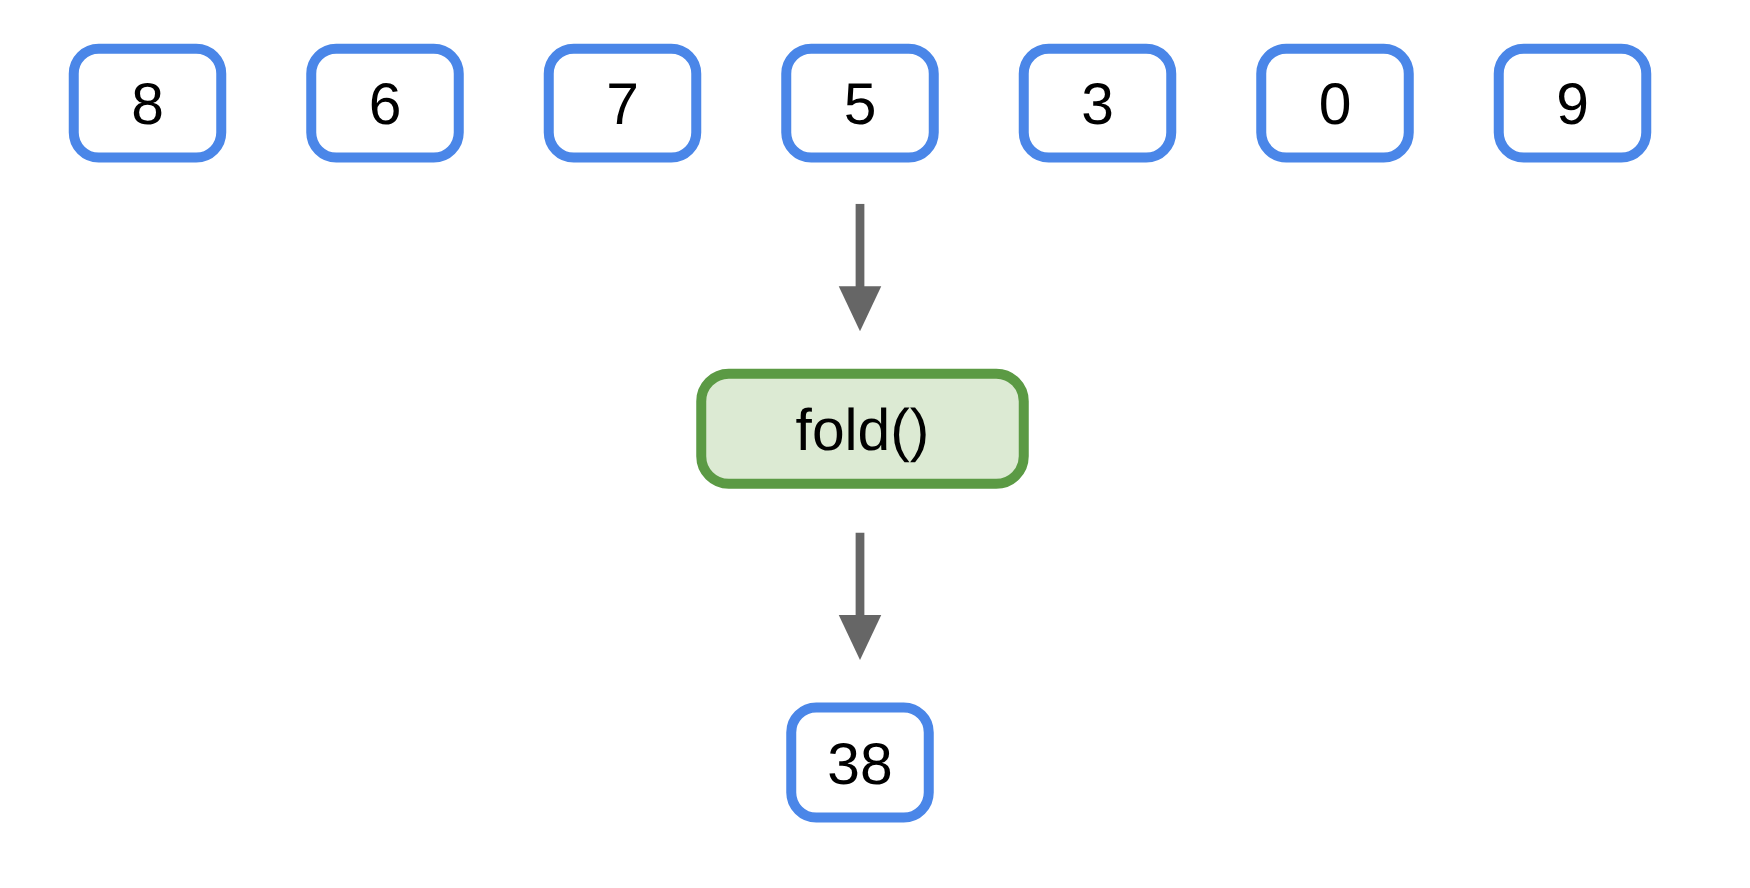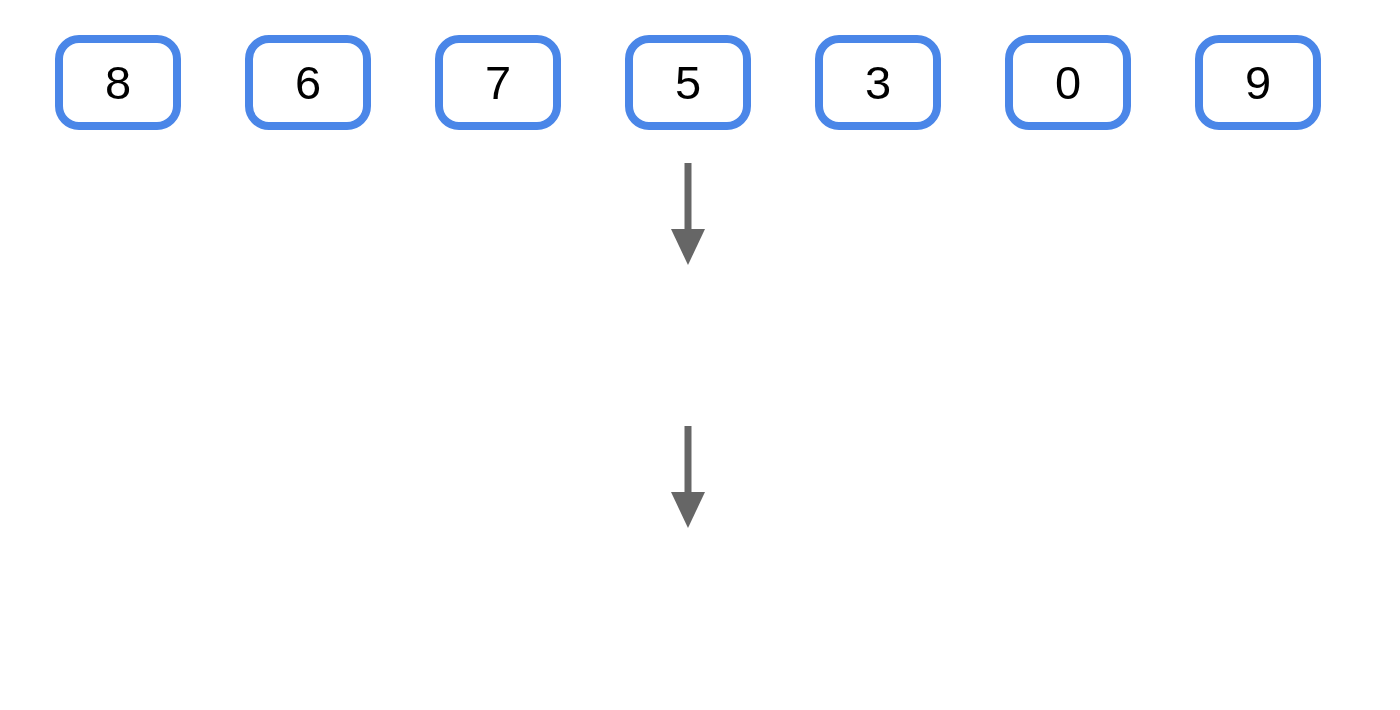--- a/index.html
+++ b/index.html
@@ -110,20 +110,26 @@
     <div class="num-box pos-6">
       <span>9</span>
     </div>
   </div>
 
   <svg class="arrow arrow-1" viewBox="0 0 40 102" width="40" height="102" aria-hidden="true">
     <line x1="20" y1="0" x2="20" y2="70"></line>
     <polygon points="20,102 3,66 37,66"></polygon>
   </svg>
 
+  <div class="op-box">
+    <span>fold()</span>
+  </div>
 
   <svg class="arrow arrow-2" viewBox="0 0 40 102" width="40" height="102" aria-hidden="true">
     <line x1="20" y1="0" x2="20" y2="70"></line>
     <polygon points="20,102 3,66 37,66"></polygon>
   </svg>
 
+  <div class="result-box">
+    <span>38</span>
+  </div>
 
 </div>
 
 </body></html>

